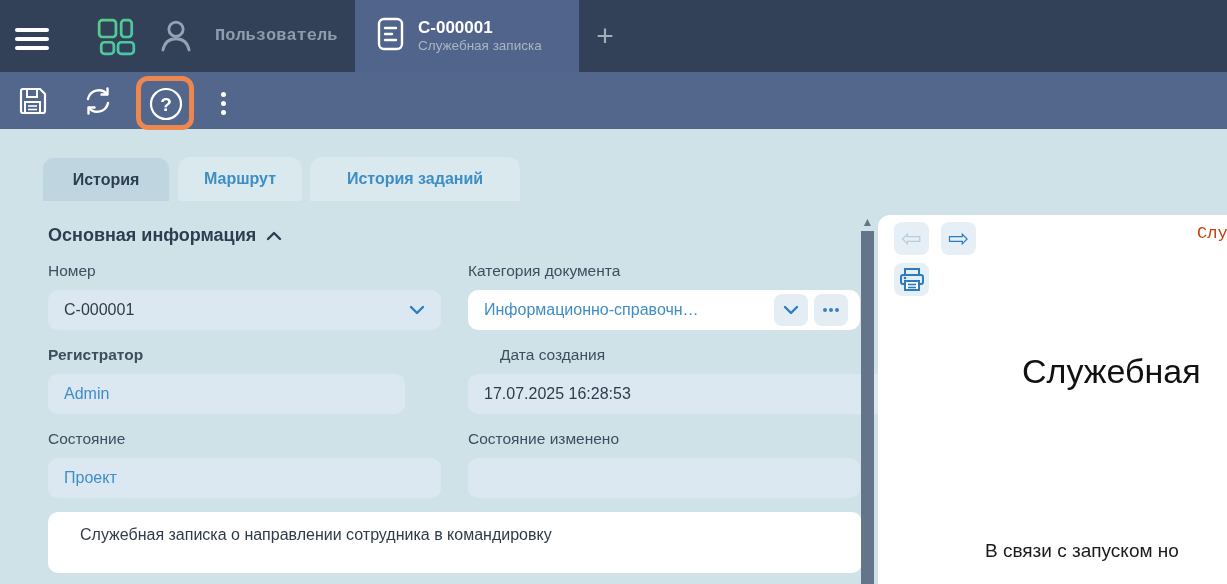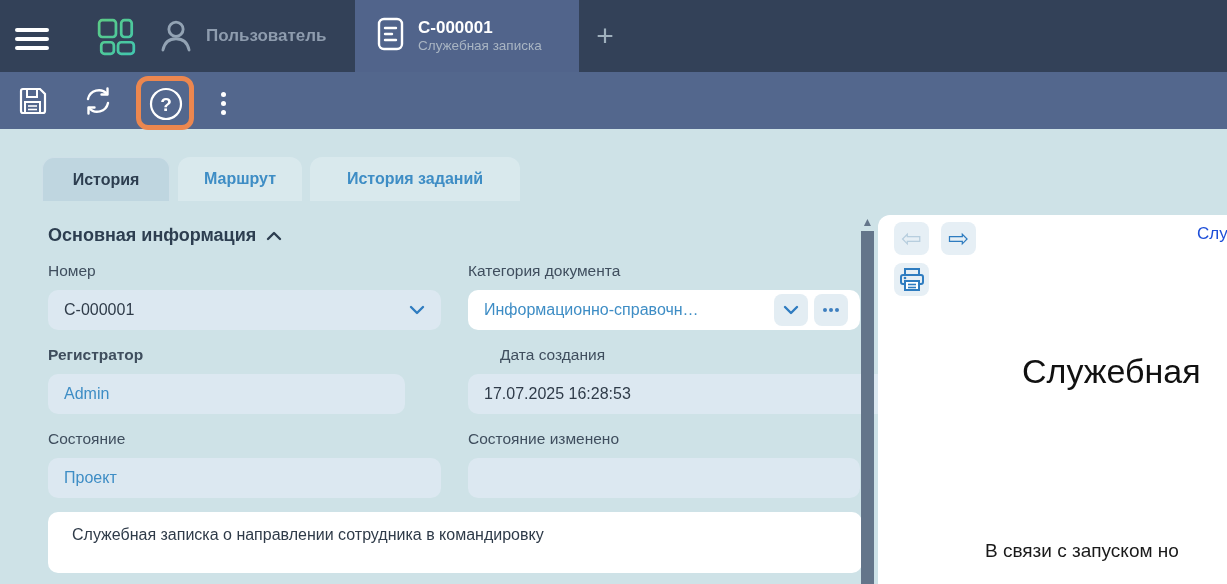--- a/index.html
+++ b/index.html
@@ -27,28 +27,28 @@
   .ptab.active{background:#bfd6e0;color:#2d3e50;border:1px solid #cfe0e8;border-bottom:none;}
   .ptab.inactive{background:#d9e9ed;color:#3e8dc5;}
   
   .sectitle{color:#2d3e50;font-size:18px;font-weight:700;display:flex;align-items:center;gap:10px;}
   .flabel{color:#3f4e5e;font-size:15.5px;}
   .fbox{position:absolute;height:40px;border-radius:10px;background:#dce8f1;display:flex;align-items:center;box-sizing:border-box;padding:0 12px 0 16px;font-size:16px;color:#2f3b49;cursor:text;}
   .fbox.white{background:#ffffff;}
   .fbox .val{flex:1;overflow:hidden;white-space:nowrap;text-overflow:ellipsis;}
   .blue{color:#3e8dc5;}
   .sqbtn{width:34px;height:32px;border-radius:8px;background:#e3edf3;display:flex;align-items:center;justify-content:center;margin-left:6px;cursor:pointer;flex:none;}
-  .subjbox{position:absolute;background:#ffffff;border-radius:10px;box-sizing:border-box;padding:14px 24px;font-size:16px;color:#2f3b49;cursor:text;}
+  .subjbox{position:absolute;background:#ffffff;border-radius:10px;box-sizing:border-box;padding:14px 32px;font-size:16px;color:#2f3b49;cursor:text;}
   
   .sb-arrow{left:861px;top:215px;width:13px;color:#64758a;font-size:12px;text-align:center;line-height:14px;cursor:pointer;}
   .sb-thumb{left:861px;top:231px;width:13px;height:353px;background:#64758a;cursor:pointer;}
   
   .preview{left:878px;top:215px;width:349px;height:369px;background:#ffffff;border-radius:12px 0 0 0;}
   .navbtn{position:absolute;width:35px;height:33px;border-radius:8px;background:#e6eff5;display:flex;align-items:center;justify-content:center;font-size:25px;cursor:pointer;}
-  .prevhdr{position:absolute;color:#1d4ed8;font-size:17px;font-weight:400;white-space:nowrap;}
+  .prevhdr{position:absolute;color:#c2410c;font-size:17px;font-weight:400;white-space:nowrap;font-family:Liberation Mono, monospace;}
   .doctitle{position:absolute;color:#111111;font-size:34px;white-space:nowrap;font-family:"Liberation Sans",sans-serif;}
   .docbody{position:absolute;color:#1a1a1a;font-size:19px;white-space:nowrap;}
 </style>
 </head>
 <body>
 
 <div class="screen">
 
   <div class="abs topbar"></div>
 
@@ -72,21 +72,21 @@
       <rect x="21" y="25" width="15" height="11" rx="3" stroke="url(#gg)" stroke-width="2.6"></rect>
     </svg>
   </div>
 
   <div class="abs" style="left:158px;top:18px;width:36px;height:38px;">
     <svg width="36" height="38" viewBox="0 0 30 32" fill="none">
       <circle cx="15" cy="9.5" r="6" stroke="#93a3b4" stroke-width="2.4"></circle>
       <path d="M4 27 c1.5-7 5.5-9.5 11-9.5 s9.5 2.5 11 9.5" stroke="#93a3b4" stroke-width="2.4" stroke-linecap="round"></path>
     </svg>
   </div>
-  <div class="abs userlbl" style="left:206px;top:0;">Пользователь</div>
+  <div class="abs userlbl" style="left:215px;top:0;font-family:Liberation Mono, monospace;">Пользователь</div>
 
   <div class="abs tab-active-top">
     <span style="margin-left:22px;">
       <svg width="27" height="34" viewBox="0 0 27 34" fill="none">
         <rect x="2" y="2" width="23" height="30" rx="5" stroke="#ffffff" stroke-width="2.4"></rect>
         <line x1="8" y1="11" x2="19" y2="11" stroke="#ffffff" stroke-width="2.4" stroke-linecap="round"></line>
         <line x1="8" y1="17" x2="15" y2="17" stroke="#ffffff" stroke-width="2.4" stroke-linecap="round"></line>
         <line x1="8" y1="23" x2="19" y2="23" stroke="#ffffff" stroke-width="2.4" stroke-linecap="round"></line>
       </svg>
     </span>

